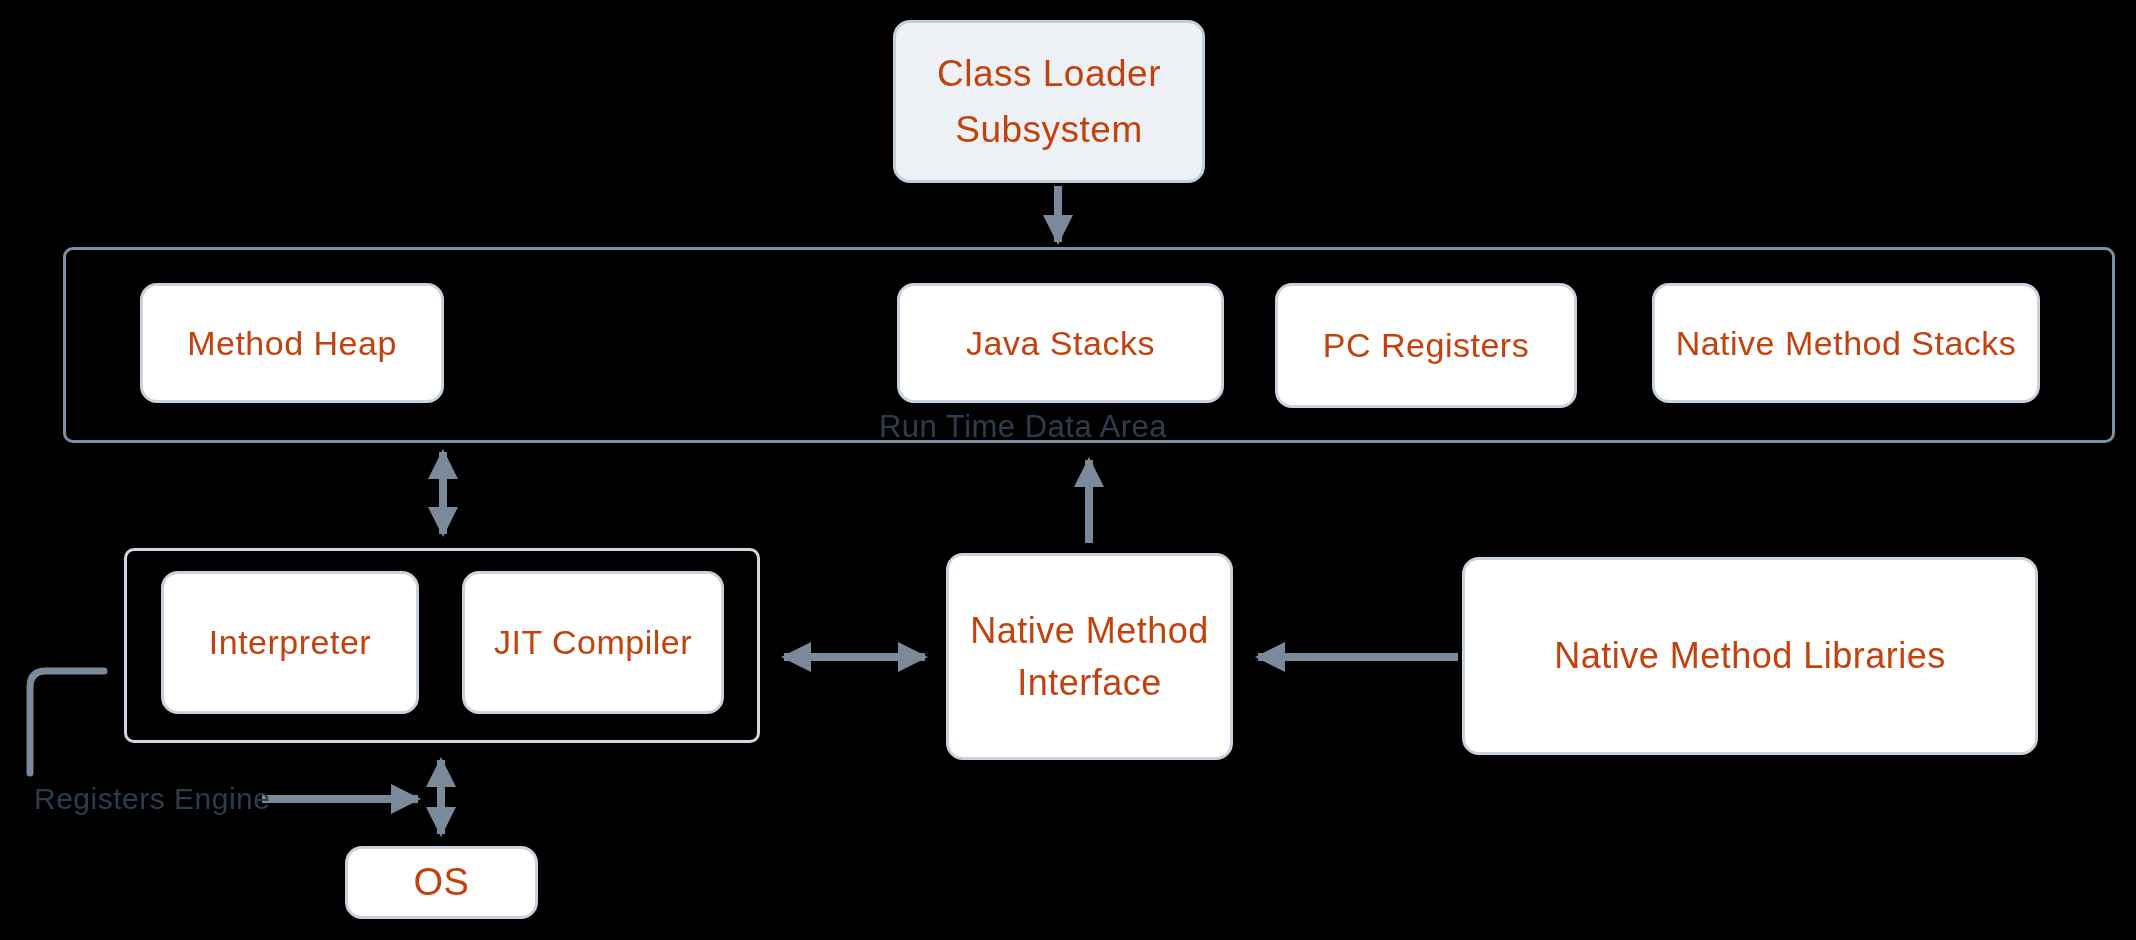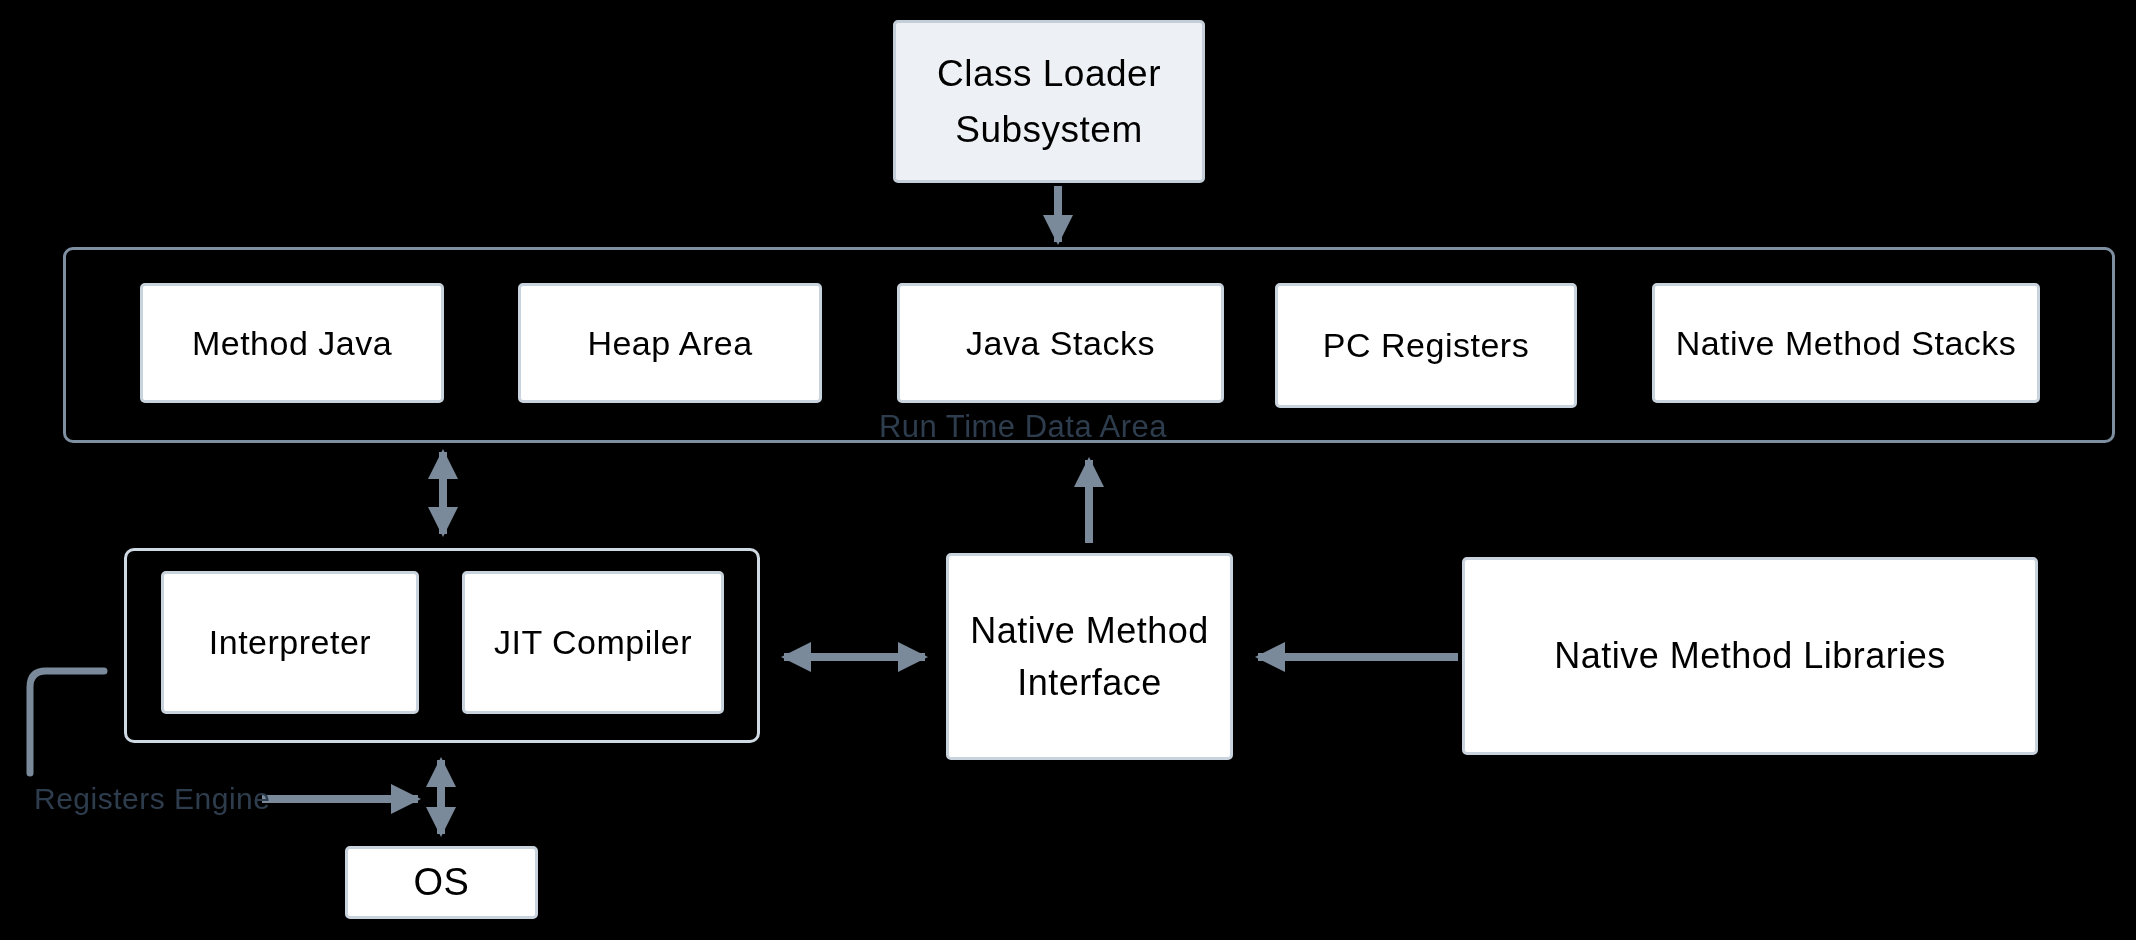--- a/index.html
+++ b/index.html
@@ -2,23 +2,23 @@
 <html><head>
 <meta charset="utf-8">
 <style>
   html,body{margin:0;padding:0;background:#000;}
   #stage{
     position:relative;width:2136px;height:940px;background:#000000;
     font-family:"Liberation Sans","DejaVu Sans",sans-serif;
     color:#2e3d4d;overflow:hidden;
   }
   .box{
-    position:absolute;background:#ffffff;border:3px solid #c9d3dd;border-radius:5px;
+    position:absolute;background:#ffffff;border:3px solid #c9d3dd;border-radius:17px;
     display:flex;align-items:center;justify-content:center;text-align:center;
-    font-size:34px;letter-spacing:.5px;color:#000000;box-sizing:border-box;
+    font-size:34px;letter-spacing:.5px;color:#c2410c;box-sizing:border-box;
   }
   .box.big{font-size:36px;line-height:1.42em;}
   .box.tint{background:#edf1f5;border-color:#c3ced9;font-size:37px;line-height:1.5em;}
   .frame{
     position:absolute;background:transparent;border:3px solid #7e8fa2;border-radius:10px;
     box-sizing:border-box;
   }
   .frame.light{border-color:#cfd9e3;}
   .lbl{
     position:absolute;font-size:31px;letter-spacing:.5px;color:#2e3d4d;white-space:nowrap;
@@ -49,24 +49,21 @@
     </g>
   </svg>
 
   <div class="box tint" style="left:893px;top:20px;width:312px;height:163px;">
     <span>Class Loader Subsystem</span>
   </div>
 
   <div class="frame" style="left:63px;top:247px;width:2052px;height:196px;"></div>
 
   <div class="box nowrap" style="left:140px;top:283px;width:304px;height:120px;">
-    <span>Method Java</span>
-  </div>
-  <div class="box nowrap" style="left:518px;top:283px;width:304px;height:120px;">
-    <span>Heap Area</span>
+    <span>Method Heap</span>
   </div>
   <div class="box nowrap" style="left:897px;top:283px;width:327px;height:120px;">
     <span>Java Stacks</span>
   </div>
   <div class="box nowrap" style="left:1275px;top:283px;width:302px;height:125px;">
     <span>PC Registers</span>
   </div>
   <div class="box nowrap" style="left:1652px;top:283px;width:388px;height:120px;">
     <span>Native Method Stacks</span>
   </div>

